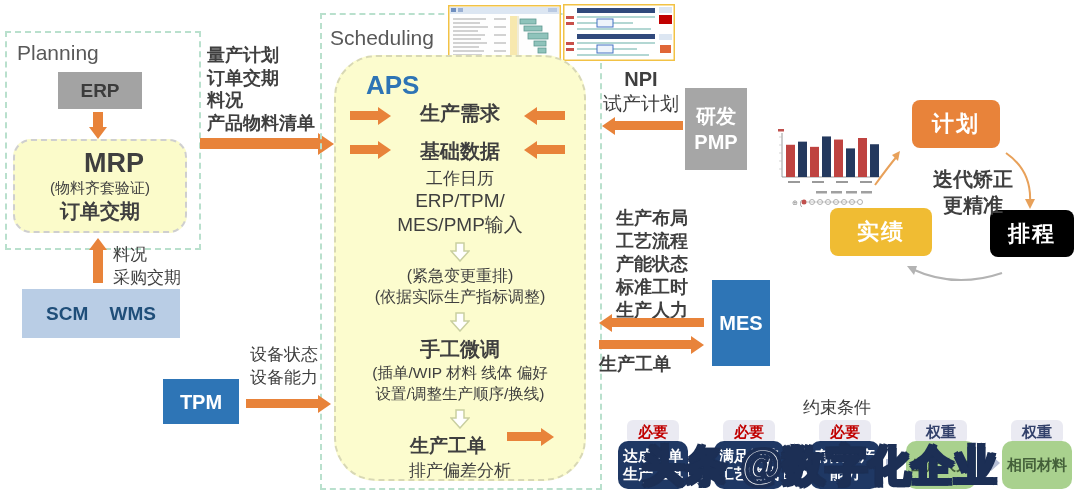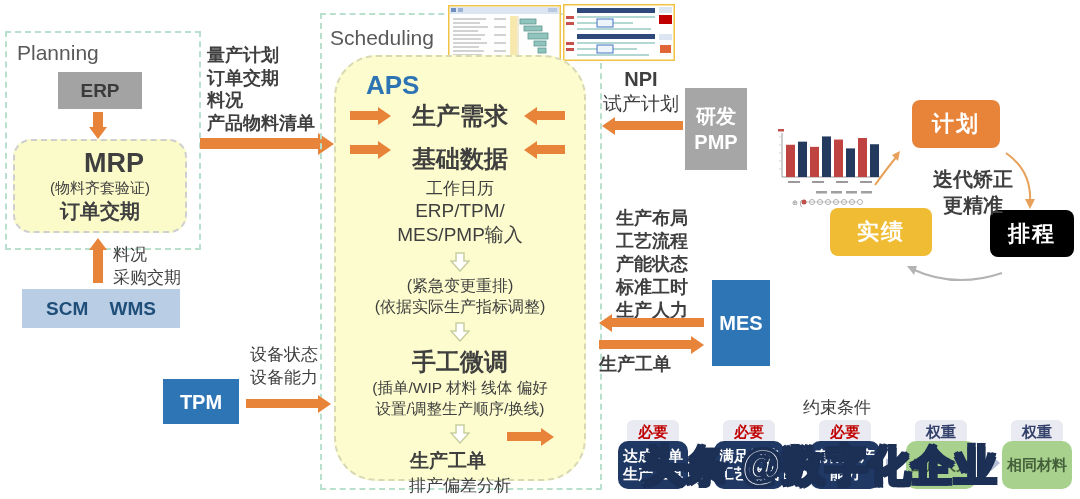--- a/index.html
+++ b/index.html
@@ -60,21 +60,21 @@
           display:flex; flex-direction:column; align-items:center; justify-content:center;
           font-size:15px; font-weight:bold; line-height:1.2; }
   .cbox.navy { background:#1f3864; color:#fff; }
   .cbox.green { background:#a9d18e; color:#44603a; }
 
   .watermark { position:absolute; left:642px; top:438px; font-size:42px; font-weight:bold; color:#fff;
      -webkit-text-stroke:2.5px #1c2f55;
      text-shadow:2px 2px 0 #1c2f55, -2px -2px 0 #1c2f55, 2px -2px 0 #1c2f55, -2px 2px 0 #1c2f55;
      letter-spacing:1px; z-index:50; white-space:nowrap; }
 
-  .aps-item-b { font-size:24px; font-weight:bold; color:#3f3f3f; }
+  .aps-item-b { font-size:20px; font-weight:bold; color:#3f3f3f; }
   .aps-item-s { font-size:16px; color:#3f3f3f; }
   .line-block div { white-space:nowrap; }
 </style>
 </head>
 <body>
 
 <div id="canvas">
 
   <div class="abs dashed-teal" style="left:5px; top:31px; width:196px; height:219px;"></div>
   <div class="abs section-label" style="left:17px; top:41px;">Planning</div>
@@ -88,21 +88,21 @@
     <div style="font-size:15px; color:#3f3f3f;">(物料齐套验证)</div>
     <div style="font-size:20px; font-weight:bold; color:#3f3f3f;">订单交期</div>
   </div>
 
   <div class="ar v up" style="left:93px; top:250px; height:33px;"></div>
   <div class="abs txt line-block" style="left:113px; top:243px; font-size:17px; line-height:23px;">
     <div>料况</div>
     <div>采购交期</div>
   </div>
 
-  <div class="abs ltblue-box" style="left:22px; top:289px; width:158px; height:39px;">SCM WMS</div>
+  <div class="abs ltblue-box" style="left:22px; top:289px; width:158px; height:49px;">SCM WMS</div>
 
   <div class="abs txt line-block" style="left:207px; top:44px; font-size:18px; line-height:22.5px; font-weight:bold;">
     <div>量产计划</div>
     <div>订单交期</div>
     <div>料况</div>
     <div>产品物料清单</div>
   </div>
   <div class="ar h big right" style="left:200px; top:138px; width:118px;"></div>
 
   <div class="abs dashed-teal" style="left:320px; top:13px; width:282px; height:477px;"></div>

